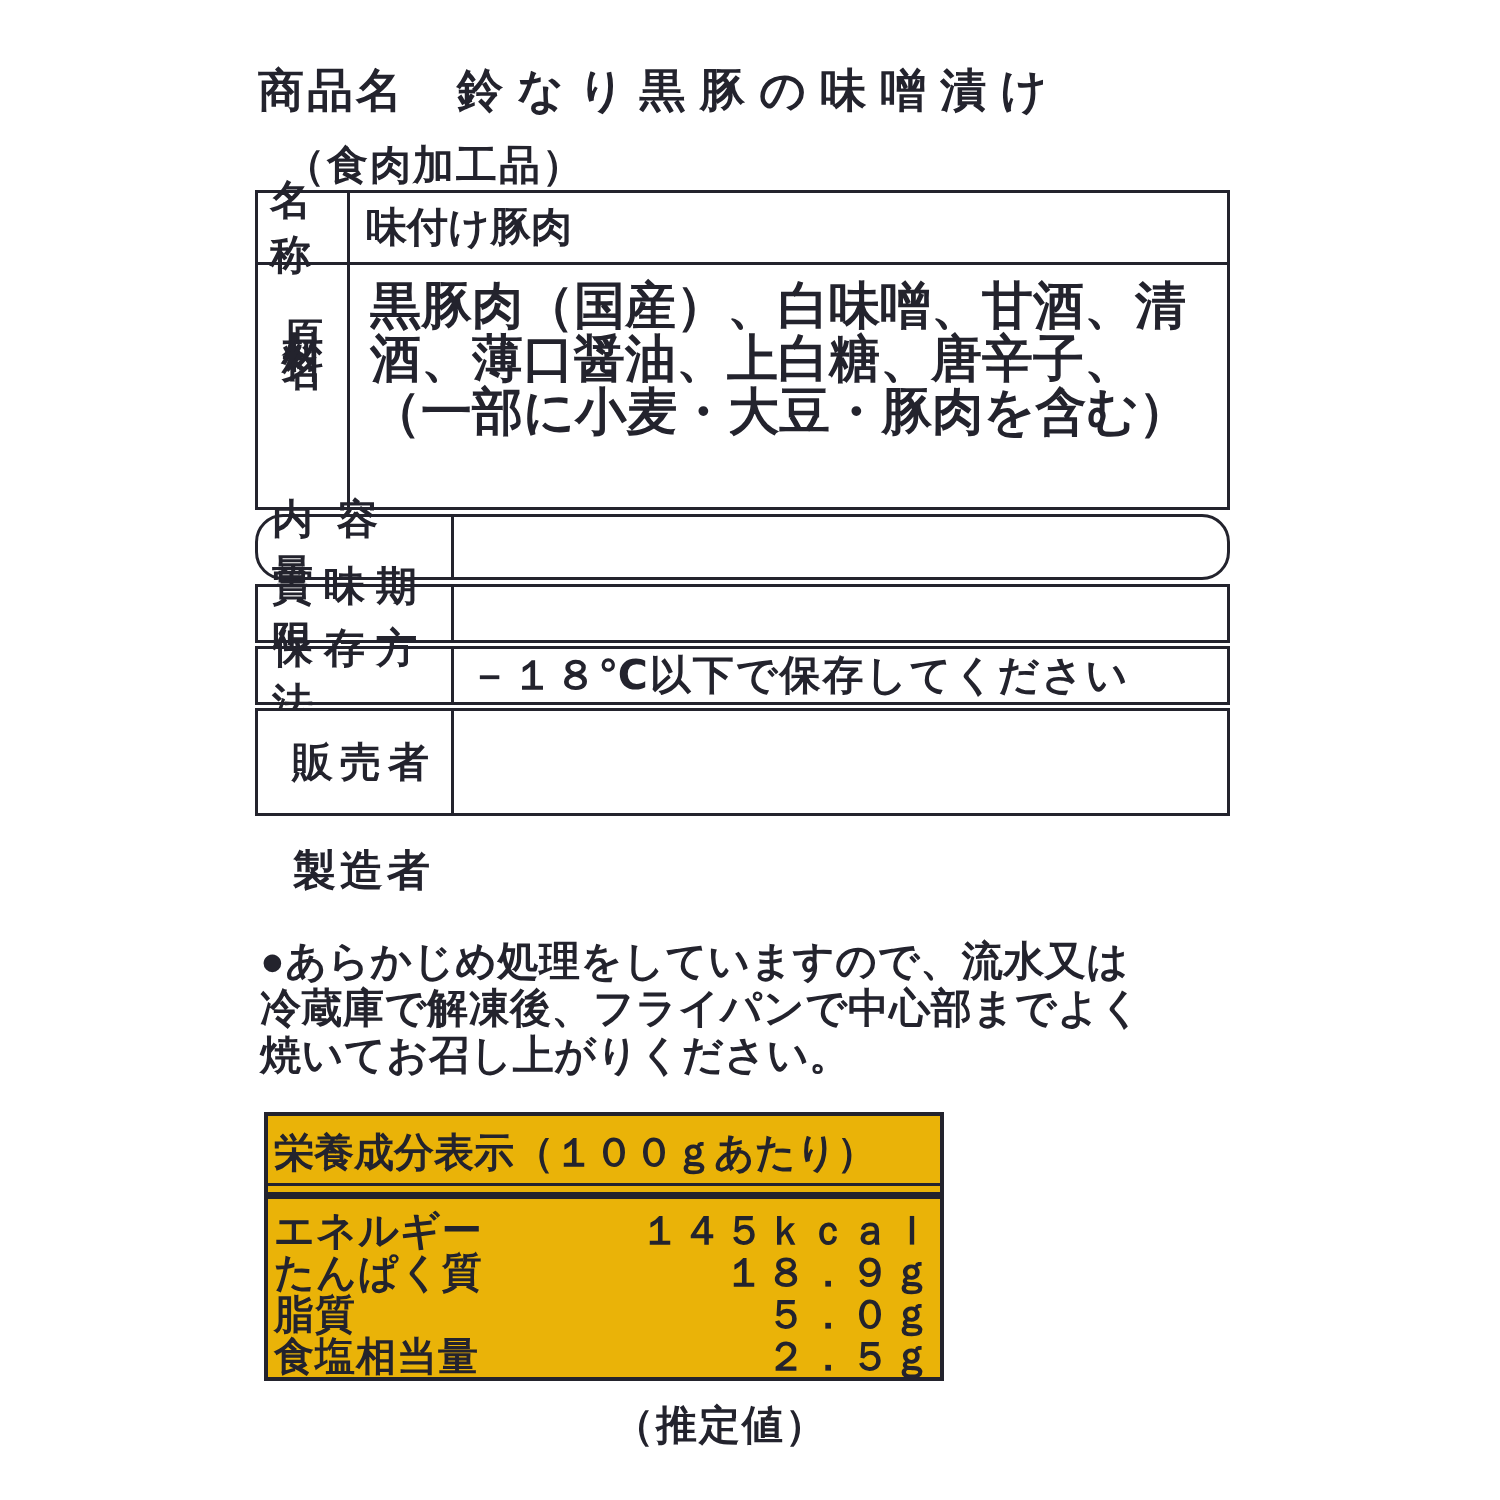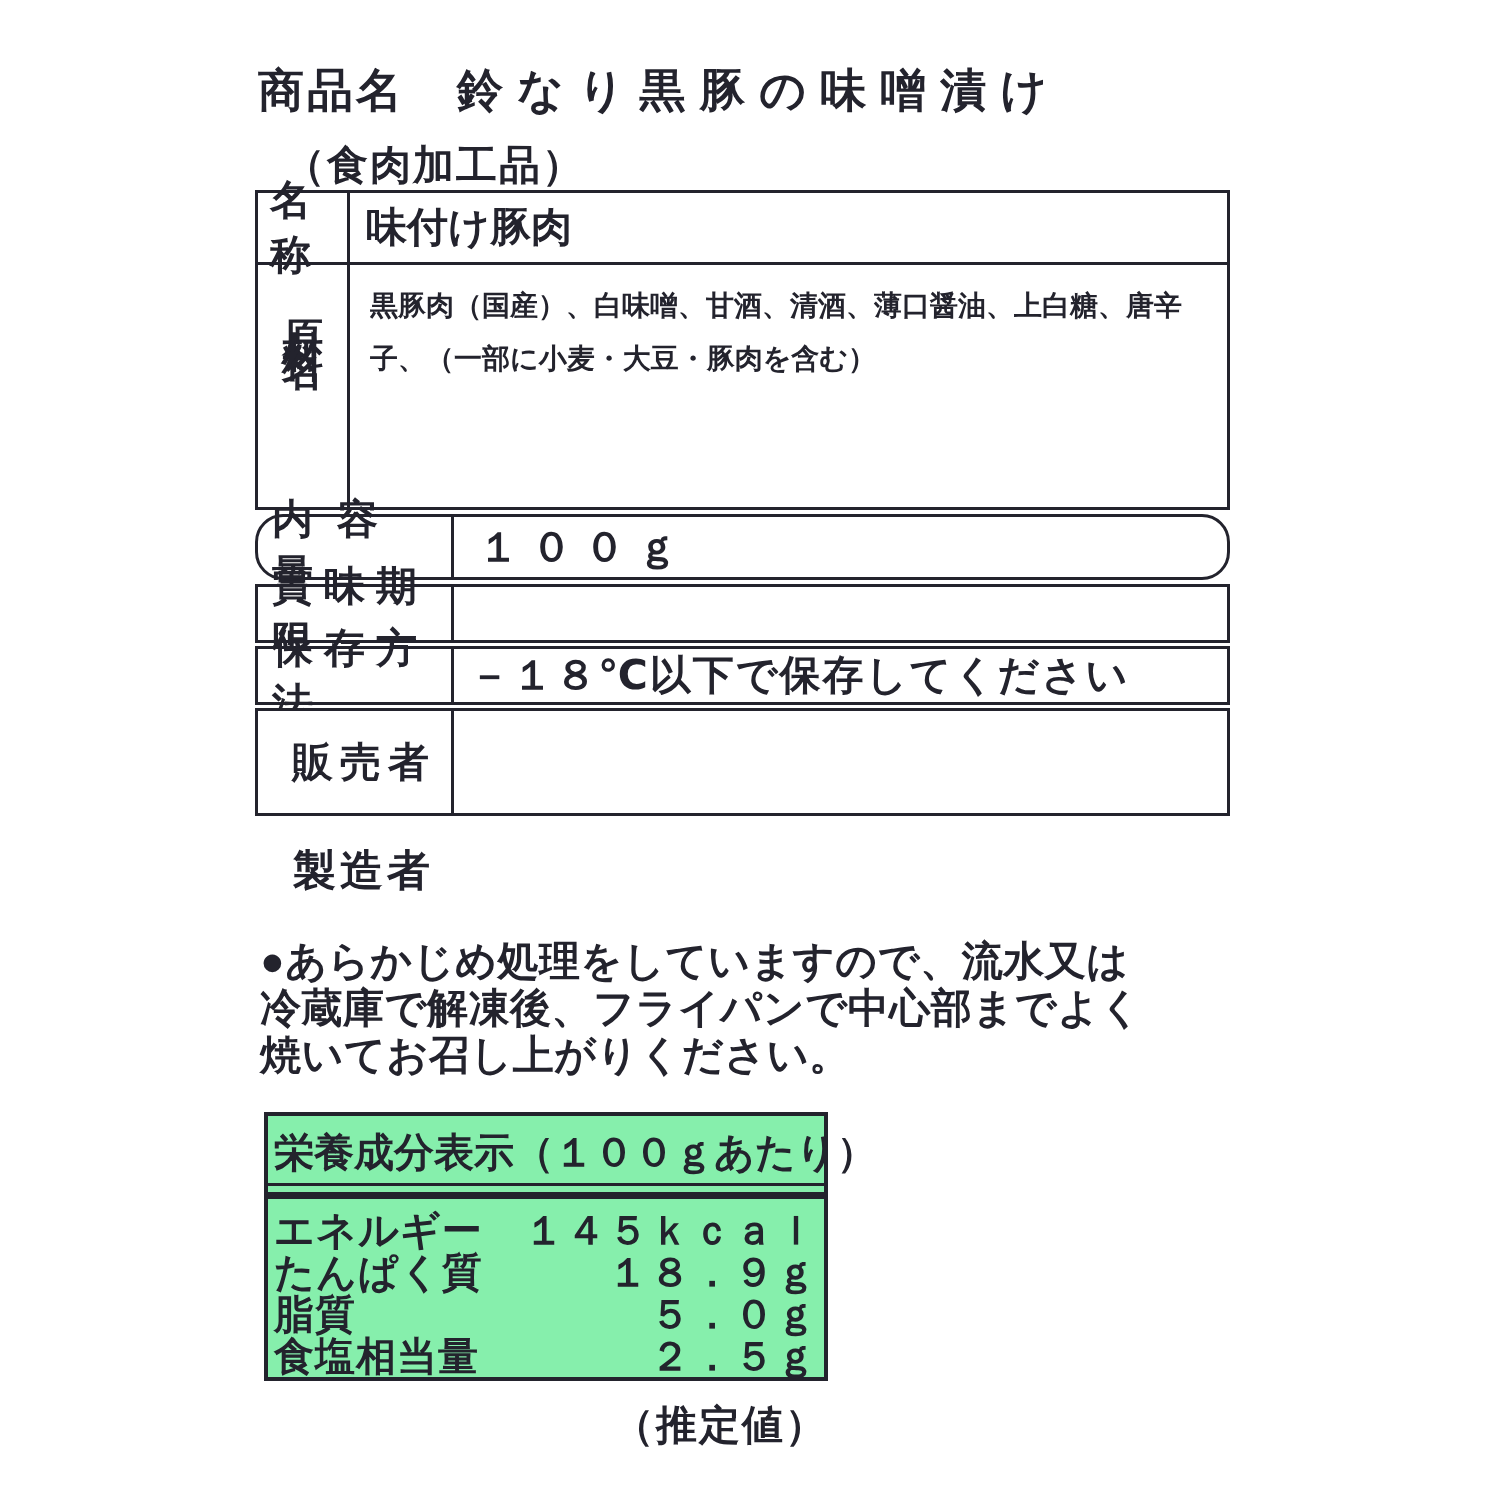--- a/index.html
+++ b/index.html
@@ -50,21 +50,21 @@
   .blk-a .lab-sm{width:92px;border-right:3px solid var(--line);box-sizing:border-box;
     display:flex;align-items:center;font-size:41px;font-weight:bold;padding-left:12px;flex-shrink:0;}
   .blk-a .row1 .cell-val{display:flex;align-items:center;font-size:41px;font-weight:bold;padding-left:16px;flex:1;}
   .blk-a .lab-vert{width:92px;border-right:3px solid var(--line);box-sizing:border-box;
     display:flex;align-items:flex-start;justify-content:center;flex-shrink:0;padding-top:22px;}
   .lab-vert span{
     writing-mode:vertical-rl;text-orientation:upright;
     font-size:41px;font-weight:bold;letter-spacing:10px;line-height:1;
   }
   .ingredients{
-    padding:14px 20px 0 20px;font-size:28px;font-weight:bold;line-height:53px;
+    padding:14px 20px 0 20px;font-size:51px;font-weight:bold;line-height:53px;
     letter-spacing:0px;
   }
 
   .blk-b{top:514px;height:66px;border-radius:28px;}
   .blk-c{top:584px;height:59px;}
   .blk-d{top:646px;height:59px;}
   .blk-e{top:708px;height:108px;}
   .lab-w{width:196px;}
   .pl14{padding-left:14px;}
   .ls-wide{letter-spacing:24px;}
@@ -74,22 +74,22 @@
   .val-storage{padding-left:15px;letter-spacing:2px;}
   .seller-lab{padding-left:34px;}
 
   
   .manufacturer{left:293px;top:842px;font-size:43px;font-weight:bold;letter-spacing:4px;}
   .notice{left:260px;top:938px;width:910px;font-size:41px;font-weight:bold;line-height:47px;letter-spacing:0.5px;}
   .notice span{display:block;white-space:nowrap;}
 
   
   .nut{
-    position:absolute;left:264px;top:1112px;width:564px;
-    border:4px solid var(--line);box-sizing:border-box;background:#86efac;
+    position:absolute;left:264px;top:1112px;width:680px;
+    border:4px solid var(--line);box-sizing:border-box;background:#eab308;
   }
   .nut-head{
     font-size:40px;font-weight:bold;
     padding:9px 2px 3px 6px;
     border-bottom:3px solid var(--line);
     white-space:nowrap;letter-spacing:0px;
   }
   .nut-thick{height:7px;background:var(--line);margin-top:6px;}
   .nut-rows{padding:4px 0 6px 0;}
   .nut-row{display:flex;height:42px;align-items:flex-start;}
@@ -113,21 +113,20 @@
   <div class="row2">
     <div class="lab-vert">
       <span>原材料名</span>
     </div>
     <div class="ingredients">黒豚肉（国産）、白味噌、甘酒、清酒、薄口醤油、上白糖、唐辛子、（一部に小麦・大豆・豚肉を含む）</div>
   </div>
 </div>
 
 <div class="blk blk-b">
   <div class="lab lab-w pl14 ls-wide">内容量</div>
-  <div class="val val-content">１００ｇ</div>
 </div>
 
 <div class="blk blk-c">
   <div class="lab lab-w pl14 ls-mid">賞味期限</div>
   <div class="val"></div>
 </div>
 
 <div class="blk blk-d">
   <div class="lab lab-w pl14 ls-mid">保存方法</div>
   <div class="val val-storage">－１８℃以下で保存してください</div>

